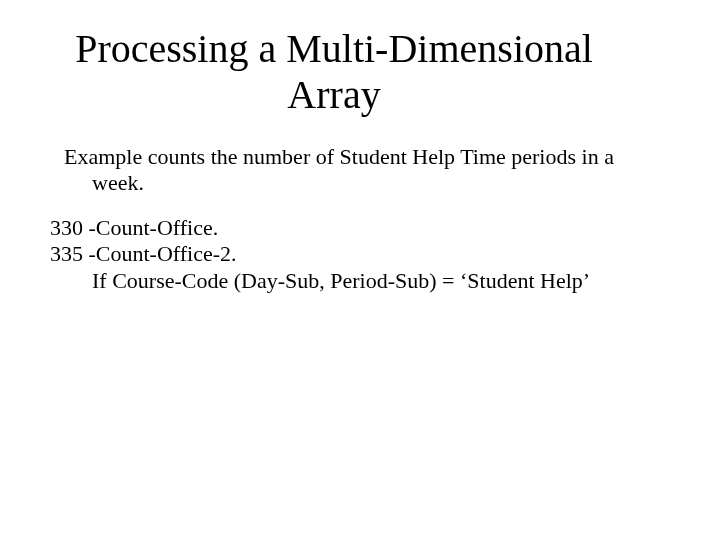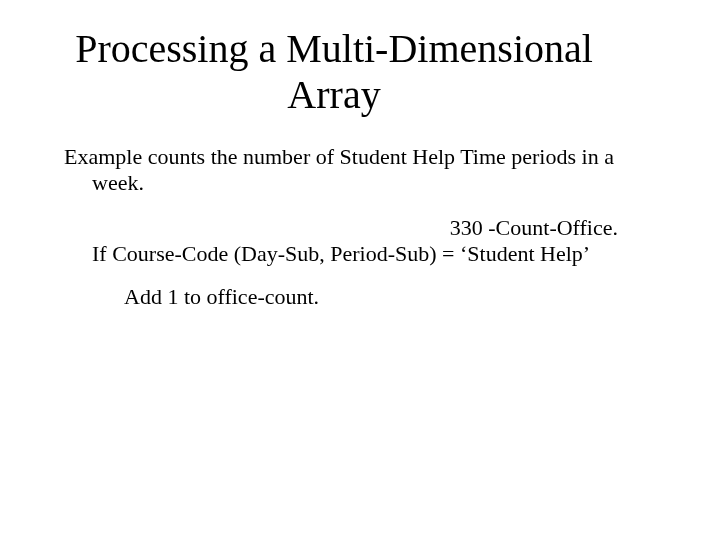--- a/index.html
+++ b/index.html
@@ -2,33 +2,33 @@
 <html><head>
 <meta charset="utf-8">
 <style>
   * { margin: 0; padding: 0; box-sizing: border-box; }
   html, body { width: 720px; height: 540px; background: #fff; font-family: "Times New Roman", Times, serif; color: #000; }
   .slide { width: 668px; height: 540px; padding: 20px 50px 20px 50px; }
   .title { font-size: 40px; font-weight: 400; text-align: center; line-height: 1.15; margin-top: 6px; margin-bottom: 26px; }
   .body { font-size: 22px; line-height: 1.2; }
   .p-intro { margin-left: 14px; text-indent: 0; padding-left: 28px; text-indent: -28px; margin-bottom: 18px; }
   .p-indent { margin-left: 42px; padding-left: 28px; text-indent: -28px; margin-bottom: 18px; }
-  .p-label { margin-left: 0; margin-bottom: 0; text-align: right; }
+  .p-label { margin-left: 0; margin-bottom: 0; }
   .p-sub { margin-left: 42px; padding-left: 28px; text-indent: -28px; margin-bottom: 18px; }
-  .p-sub2 { margin-left: 42px; margin-bottom: 16px; }
+  .p-sub2 { margin-left: 42px; margin-bottom: 8px; }
   .p-sub3 { margin-left: 74px; margin-bottom: 18px; }
 </style>
 </head>
 <body>
 
 <div class="slide">
   <h1 class="title">Processing a Multi-Dimensional Array</h1>
 
   <div class="body">
     <p class="p-intro">Example counts the number of Student Help Time periods in a week.</p>
 
 
     <p class="p-label">330 -Count-Office.</p>
 
+    <p class="p-label">335 -Count-Office-2.</p>
     <p class="p-sub2">If Course-Code (Day-Sub, Period-Sub) = ‘Student Help’</p>
-    <p class="p-sub3">Add 1 to office-count.</p>
   </div>
 </div>
 
 </body></html>

